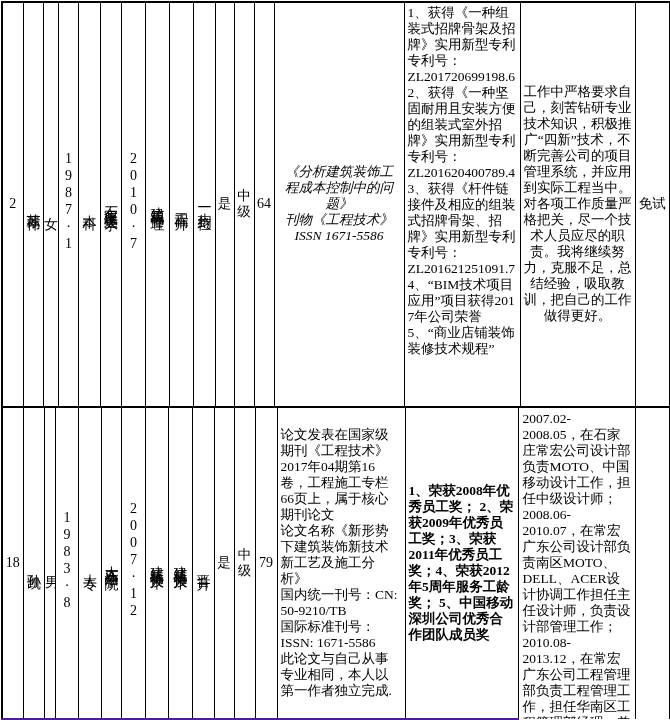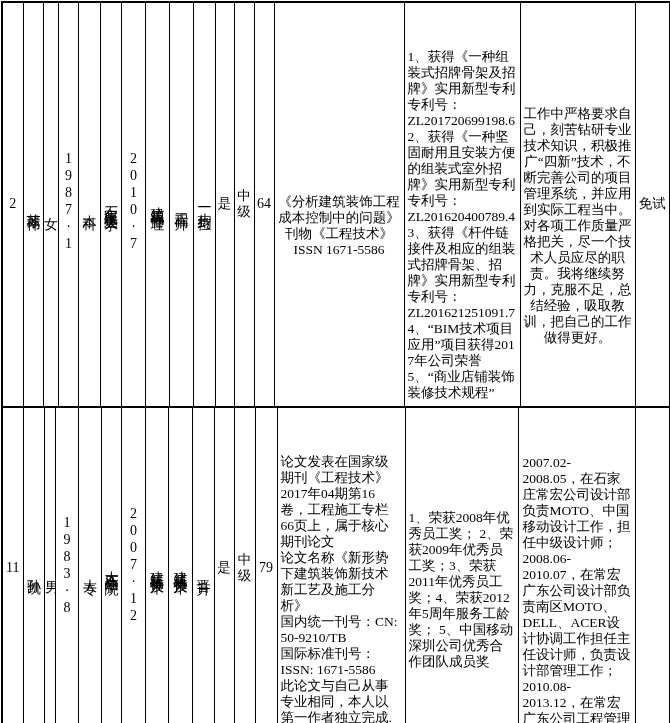--- a/index.html
+++ b/index.html
@@ -24,38 +24,38 @@
     padding:0;
     vertical-align:middle;
     text-align:center;
     font-size:13.5px;
     line-height:16px;
     overflow:hidden;
   }
   .t13 tr{height:404px;}
   .t14 tr{height:312px;}
   
-  .t14 td.bb{border-bottom:2px solid #fca5a5;}
+  .t14 td.bb{border-bottom:2px solid #4c1d95;}
   .t14 td.nobb{border-bottom:none;padding-left:40px;}
   
   .v{
     display:inline-block;
     writing-mode:vertical-rl;
     text-orientation:upright;
     letter-spacing:2px;
     line-height:1;
     font-size:14px;
   }
   .num{font-size:14px;}
-  .pre{white-space:pre-line;word-wrap:break-word;overflow-wrap:break-word;margin-top:44px;}
-  td.paper13{text-align:center;vertical-align:middle;padding:2px 3px;}
+  .pre{white-space:pre-line;word-wrap:break-word;overflow-wrap:break-word;}
+  td.paper13{text-align:center;vertical-align:middle;padding:2px 10px;font-style:italic;}
   td.patents13{text-align:left;vertical-align:top;padding:2px 3px;word-break:break-all;}
   td.summary13{text-align:center;vertical-align:middle;padding:2px 3px;}
   td.paper14{text-align:left;vertical-align:middle;padding:2px 3px;}
-  td.awards14{text-align:left;vertical-align:middle;padding:2px 3px;}
+  td.awards14{text-align:left;vertical-align:middle;padding:2px 3px;font-weight:bold;}
   td.summary14{position:relative;vertical-align:top;}
   td.summary14 .ovf{
     position:absolute;top:3px;left:4px;width:109px;
     text-align:left;
   }
   .t14 td.exempt-cell .stack{width:15px;margin:0 auto;}
   .t13 td.exempt-cell{white-space:nowrap;}
 </style>
 </head>
 <body>
@@ -144,21 +144,21 @@
         <col style="width:20px">
         <col style="width:21px">
       <col style="width:22px">
         <col style="width:128px">
         <col style="width:113px">
       <col style="width:117px">
         <col style="width:35px">
     </colgroup>
     <tbody>
         <tr>
-      <td class="bb"><span class="num">11</span></td>
+      <td class="bb"><span class="num">18</span></td>
       <td class="bb"><div class="v">孙凯</div></td>
       <td class="bb"><div class="v">男</div></td>
       <td class="bb"><div class="v">1983·8</div></td>
       <td class="bb"><div class="v">大专</div></td>
       <td class="bb"><div class="v">大庆石油学院</div></td>
       <td class="bb"><div class="v">2007·12</div></td>
       <td class="bb"><div class="v">建筑装饰技术</div></td>
       <td class="bb"><div class="v">建筑装饰技术</div></td>
       <td class="bb"><div class="v">晋升</div></td>
       <td class="bb">

